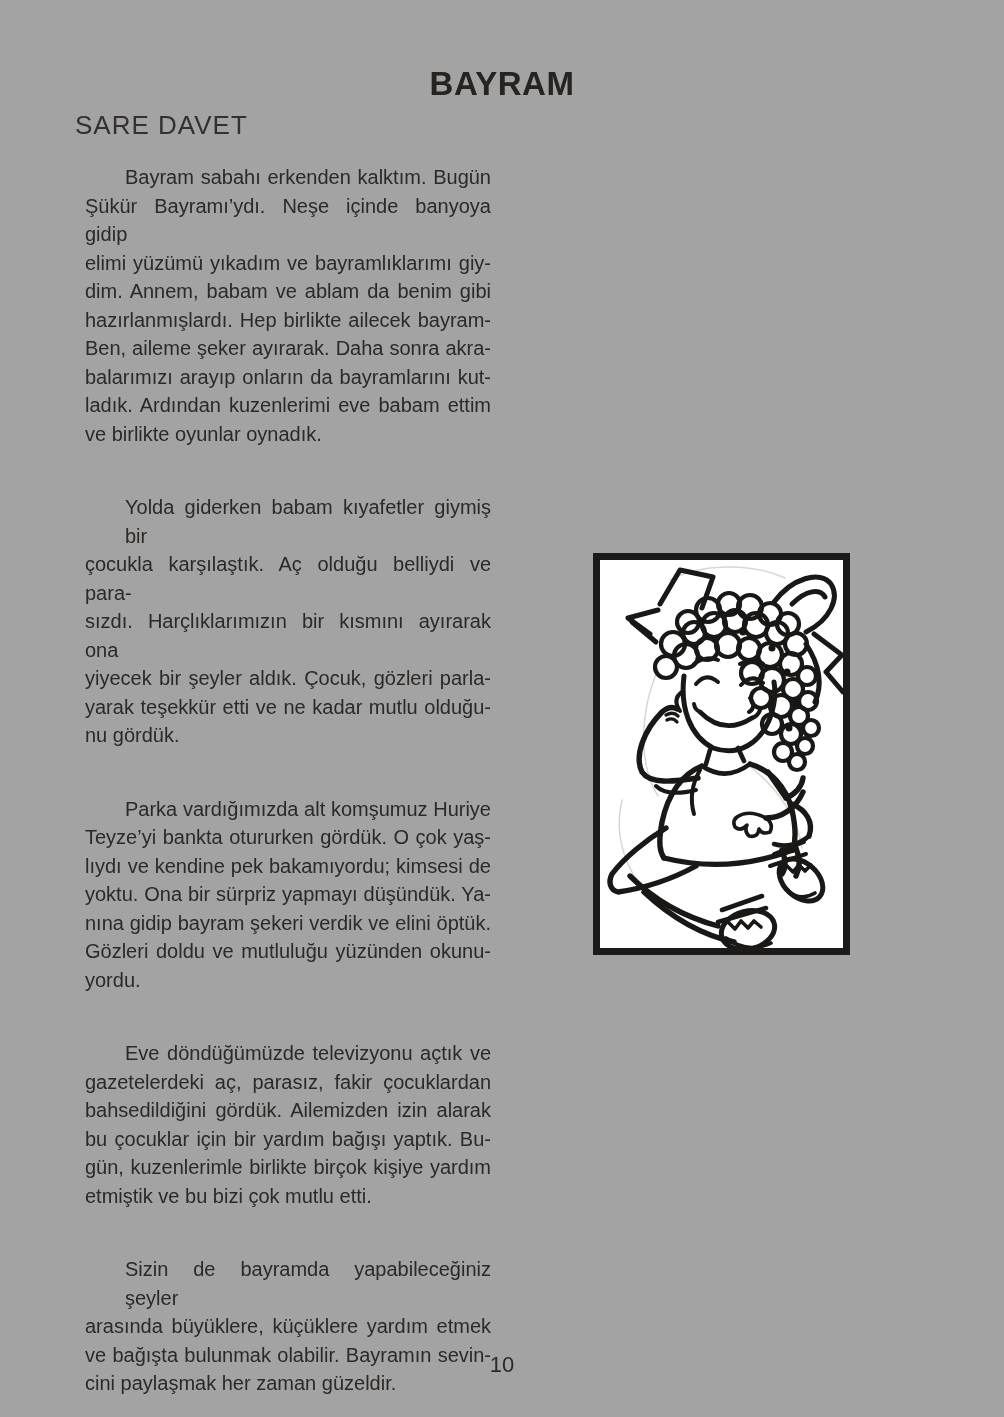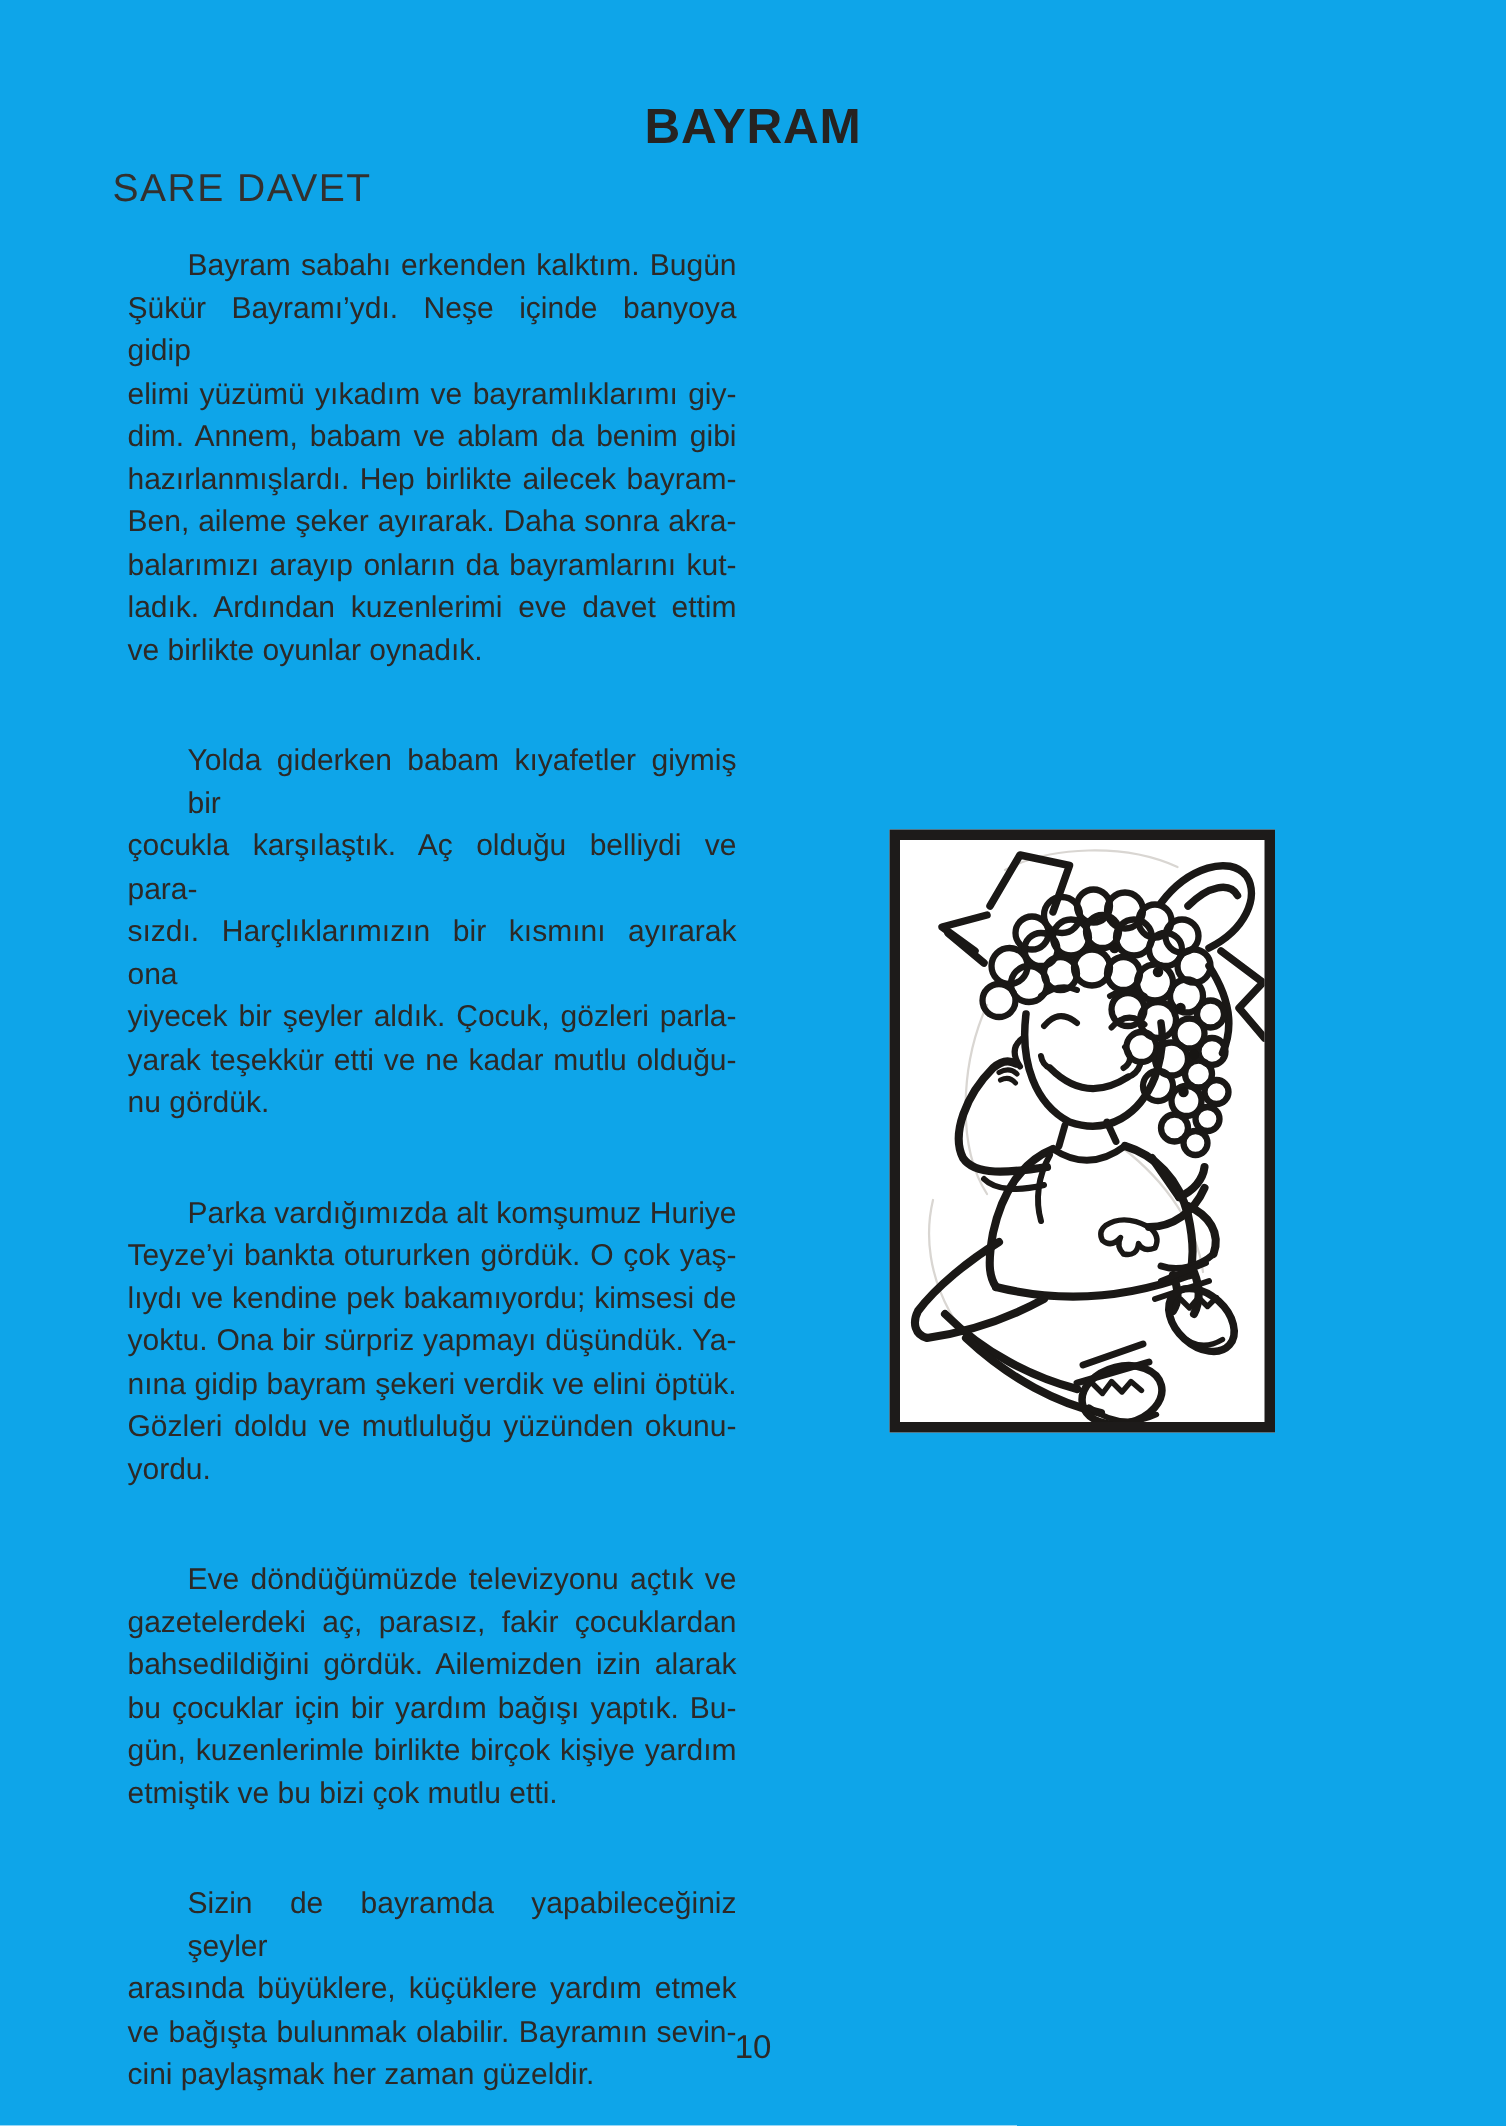--- a/index.html
+++ b/index.html
@@ -1,19 +1,19 @@
 <!DOCTYPE html>
 <html lang="tr"><head>
 <meta charset="utf-8">
 <style>
   html,body{margin:0;padding:0;background:#ffffff;}
   .page{
     position:relative;
     width:1004px;height:1417px;
-    background:#0ea5e9;
+    background:#a3a3a3;
     font-family:"Liberation Sans", sans-serif;
     color:#2c2927;
     overflow:hidden;
   }
   .title{
     position:absolute;top:64px;left:0;right:0;
     margin:0;text-align:center;
     font-size:33px;font-weight:700;letter-spacing:.5px;
     color:#262321;line-height:40px;
   }
@@ -58,21 +58,21 @@
 
   <div class="article">
       <div class="para">
         <div class="line first">Bayram sabahı erkenden kalktım. Bugün</div>
         <div class="line">Şükür Bayramı’ydı. Neşe içinde banyoya gidip</div>
         <div class="line">elimi yüzümü yıkadım ve bayramlıklarımı giy-</div>
         <div class="line">dim. Annem, babam ve ablam da benim gibi</div>
         <div class="line">hazırlanmışlardı. Hep birlikte ailecek bayram-</div>
         <div class="line">Ben, aileme şeker ayırarak. Daha sonra akra-</div>
         <div class="line">balarımızı arayıp onların da bayramlarını kut-</div>
-        <div class="line">ladık. Ardından kuzenlerimi eve davet ettim</div>
+        <div class="line">ladık. Ardından kuzenlerimi eve babam ettim</div>
         <div class="line last">ve birlikte oyunlar oynadık.</div>
       </div>
       <div class="para">
         <div class="line first">Yolda giderken babam kıyafetler giymiş bir</div>
         <div class="line">çocukla karşılaştık. Aç olduğu belliydi ve para-</div>
         <div class="line">sızdı. Harçlıklarımızın bir kısmını ayırarak ona</div>
         <div class="line">yiyecek bir şeyler aldık. Çocuk, gözleri parla-</div>
         <div class="line">yarak teşekkür etti ve ne kadar mutlu olduğu-</div>
         <div class="line last">nu gördük.</div>
       </div>

